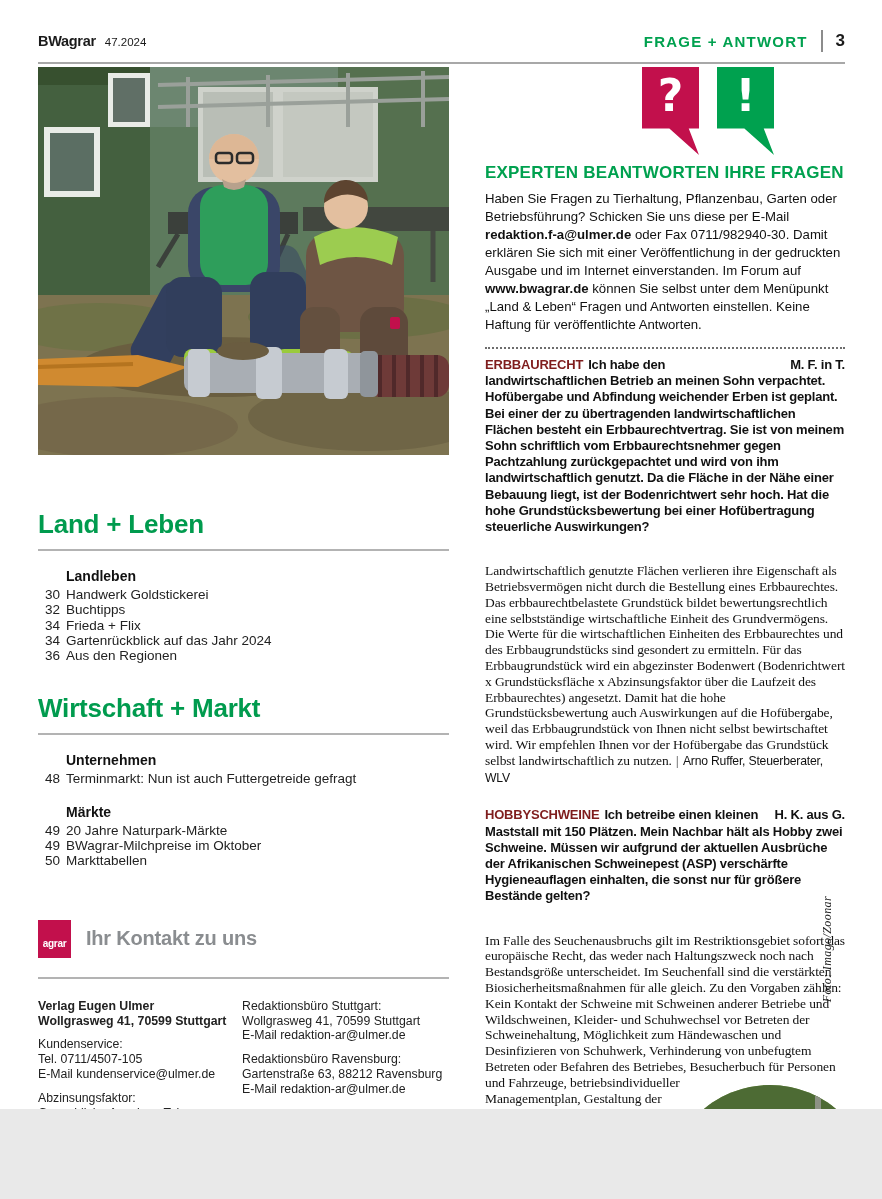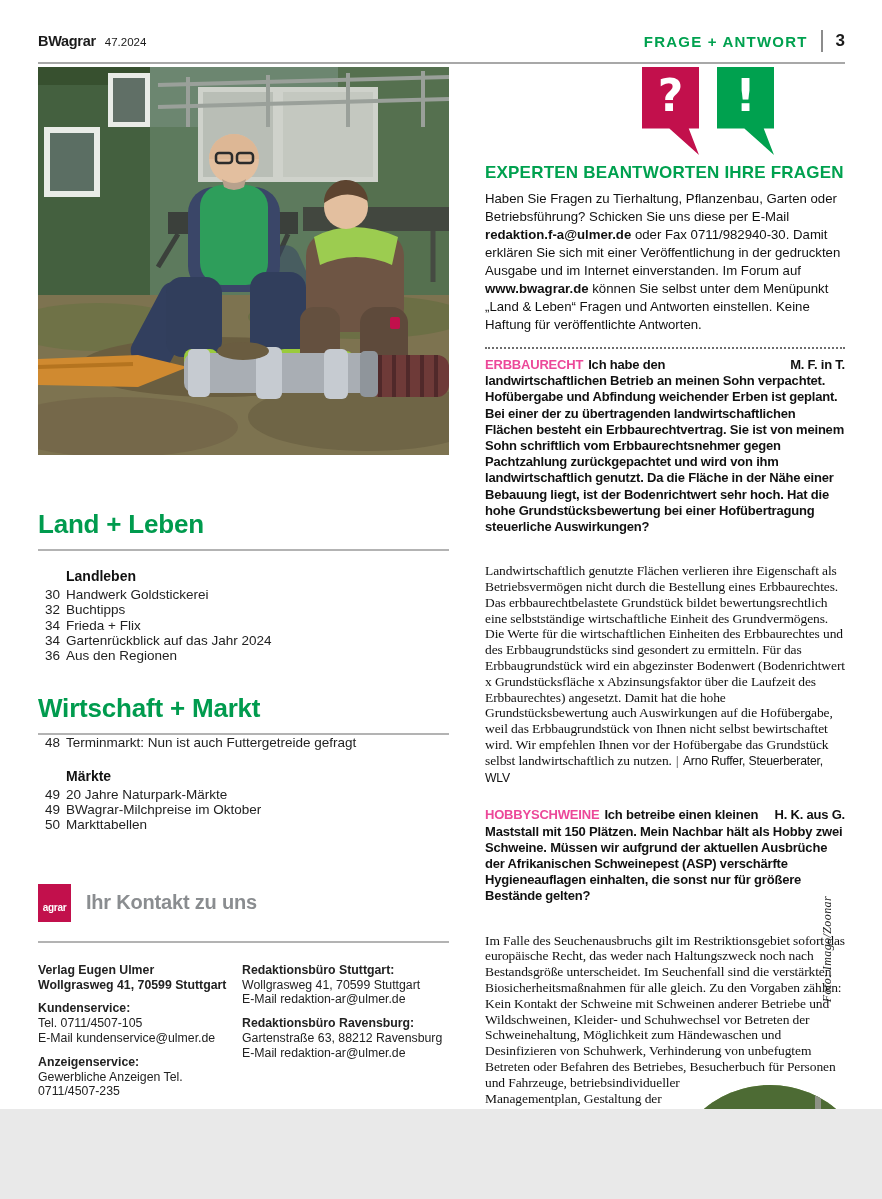--- a/index.html
+++ b/index.html
@@ -41,37 +41,37 @@
   .bw-logo{width:33px;height:38px;background:#c2104c;color:#fff;text-align:center;
            flex:none;padding-top:2px;box-sizing:border-box;}
   .bw-l1{display:block;font-weight:700;font-size:16px;line-height:17px;letter-spacing:-0.5px;padding-left:32px;}
   .bw-l2{display:block;font-weight:700;font-size:10px;line-height:10px;letter-spacing:-0.3px;}
   .contact-title{margin-left:15px;font-size:20px;font-weight:700;color:#8a8d90;letter-spacing:-0.2px;}
   .contact-rule{height:2px;background:#b3b3b3;margin-top:10px;}
   .contact-cols{display:flex;margin-top:20px;font-size:12.3px;line-height:14.8px;color:#222;}
   .ccol1{width:204px;flex:none;}
   .ccol2{flex:1;}
   .cblock{margin-bottom:9px;}
-  .cb-head{font-weight:700;}
+  .cb-head{font-weight:400;}
   .pub{font-weight:700;margin-bottom:9px;}
 
   
   .right-col{position:absolute;left:485px;top:66px;width:360px;}
   .bubble{position:absolute;top:1px;width:57px;height:88px;
           clip-path:polygon(0 0,100% 0,100% 70%,82% 70%,100% 100%,48% 70%,0 70%);}
   .bubble-q{left:157px;background:#c2104c;}
   .bubble-e{left:232px;background:#00a14f;}
   .bubble-glyph{display:block;height:62px;line-height:58px;text-align:center;color:#fff;
                 font-family:"DejaVu Sans",sans-serif;font-weight:700;font-size:44px;}
   .rc-head{margin:97px 0 0;color:#00a14f;font-weight:700;font-size:17px;letter-spacing:0.2px;}
   .intro{margin:7px 0 0;font-size:13.2px;line-height:18px;color:#111;}
   .intro .b{font-weight:700;}
   .dotrule{border:none;border-top:2px dotted #6d6d6d;margin:13px 0 8px;}
   .q-para{margin:4px 0 0;font-size:13px;line-height:16.2px;font-weight:700;letter-spacing:-0.2px;color:#111;}
-  .q-tag{color:#ec4899;margin-right:5px;margin-top:21px;}
+  .q-tag{color:#7f1d1d;margin-right:5px;margin-top:21px;}
   .q-asker{float:right;}
   .a-para{margin:28px 0 0;font-family:"Liberation Serif",serif;font-size:13.5px;
           line-height:15.8px;letter-spacing:-0.1px;color:#111;}
   .a-sep{color:#777;padding:0 4px;font-family:"Liberation Sans",sans-serif;font-size:12px;}
   .a-credit{font-family:"Liberation Sans",sans-serif;font-size:12.2px;letter-spacing:-0.2px;}
   .q2{margin-top:21px;}
 
   .pig-float{float:right;width:206px;height:206px;margin:152px -28px 0 8px;
              shape-outside:circle(109px at 103px 103px) border-box;border-radius:50%;
              overflow:hidden;}
@@ -220,20 +220,21 @@
         <li class="toc-item">
             <span class="toc-pg">36</span>
             <span class="toc-lbl">Aus den Regionen</span>
           </li>
       </ul>
     </section>
 
     <section class="toc-sec2">
       <h2 class="toc-title">Wirtschaft + Markt</h2>
       <div class="sec-rule"></div>
+      <h3 class="grp-head">Unternehmen</h3>
       <ul class="toc-list">
         <li class="toc-item">
             <span class="toc-pg">48</span>
             <span class="toc-lbl">Terminmarkt: Nun ist auch Futtergetreide gefragt</span>
           </li>
       </ul>
       <h3 class="grp-head">Märkte</h3>
       <ul class="toc-list">
         <li class="toc-item">
             <span class="toc-pg">49</span>
@@ -264,21 +265,21 @@
           <div class="pub">
             <div>Verlag Eugen Ulmer</div>
             <div>Wollgrasweg 41, 70599 Stuttgart</div>
           </div>
           <div class="cblock">
             <div class="cb-head">Kundenservice:</div>
             <div>Tel. 0711/4507-105</div>
             <div>E-Mail kundenservice@ulmer.de</div>
           </div>
           <div class="cblock">
-            <div class="cb-head">Anzeigenservice:</div>
+            <div class="cb-head">Abzinsungsfaktor:</div>
             <div>Gewerbliche Anzeigen Tel. 0711/4507-235</div>
 
           </div>
         </div>
         <div class="ccol2">
           <div class="cblock">
             <div class="cb-head">Redaktionsbüro Stuttgart:</div>
             <div>Wollgrasweg 41, 70599 Stuttgart</div>
             <div>E-Mail redaktion-ar@ulmer.de</div>
           </div>

